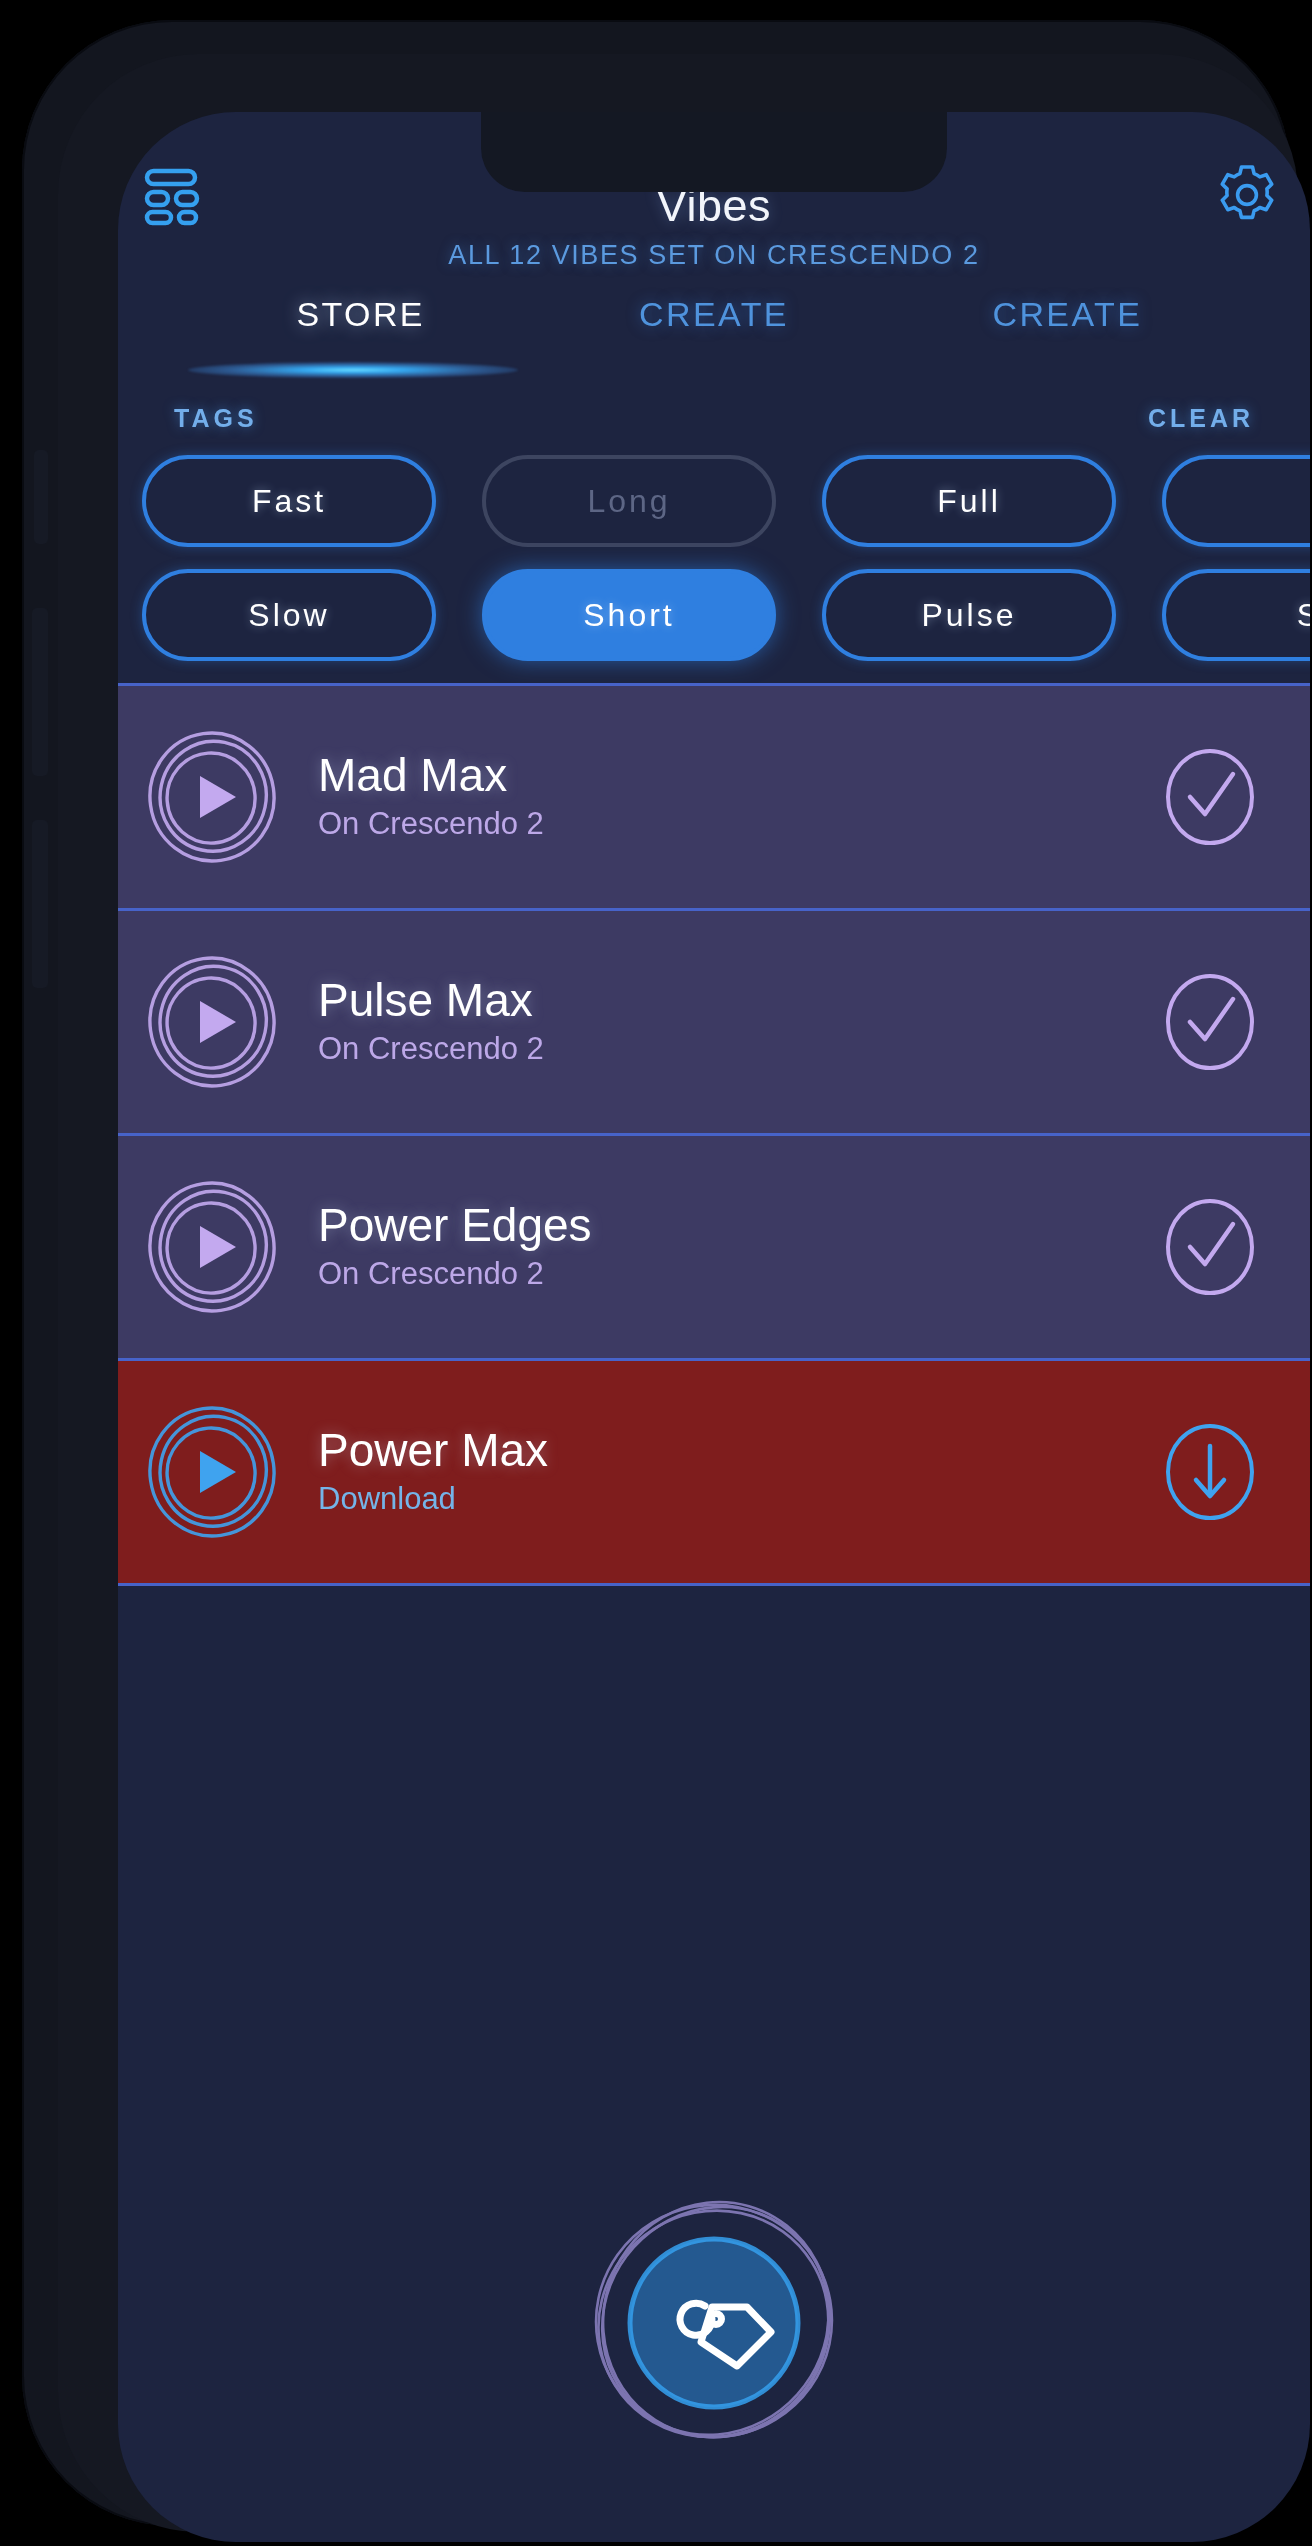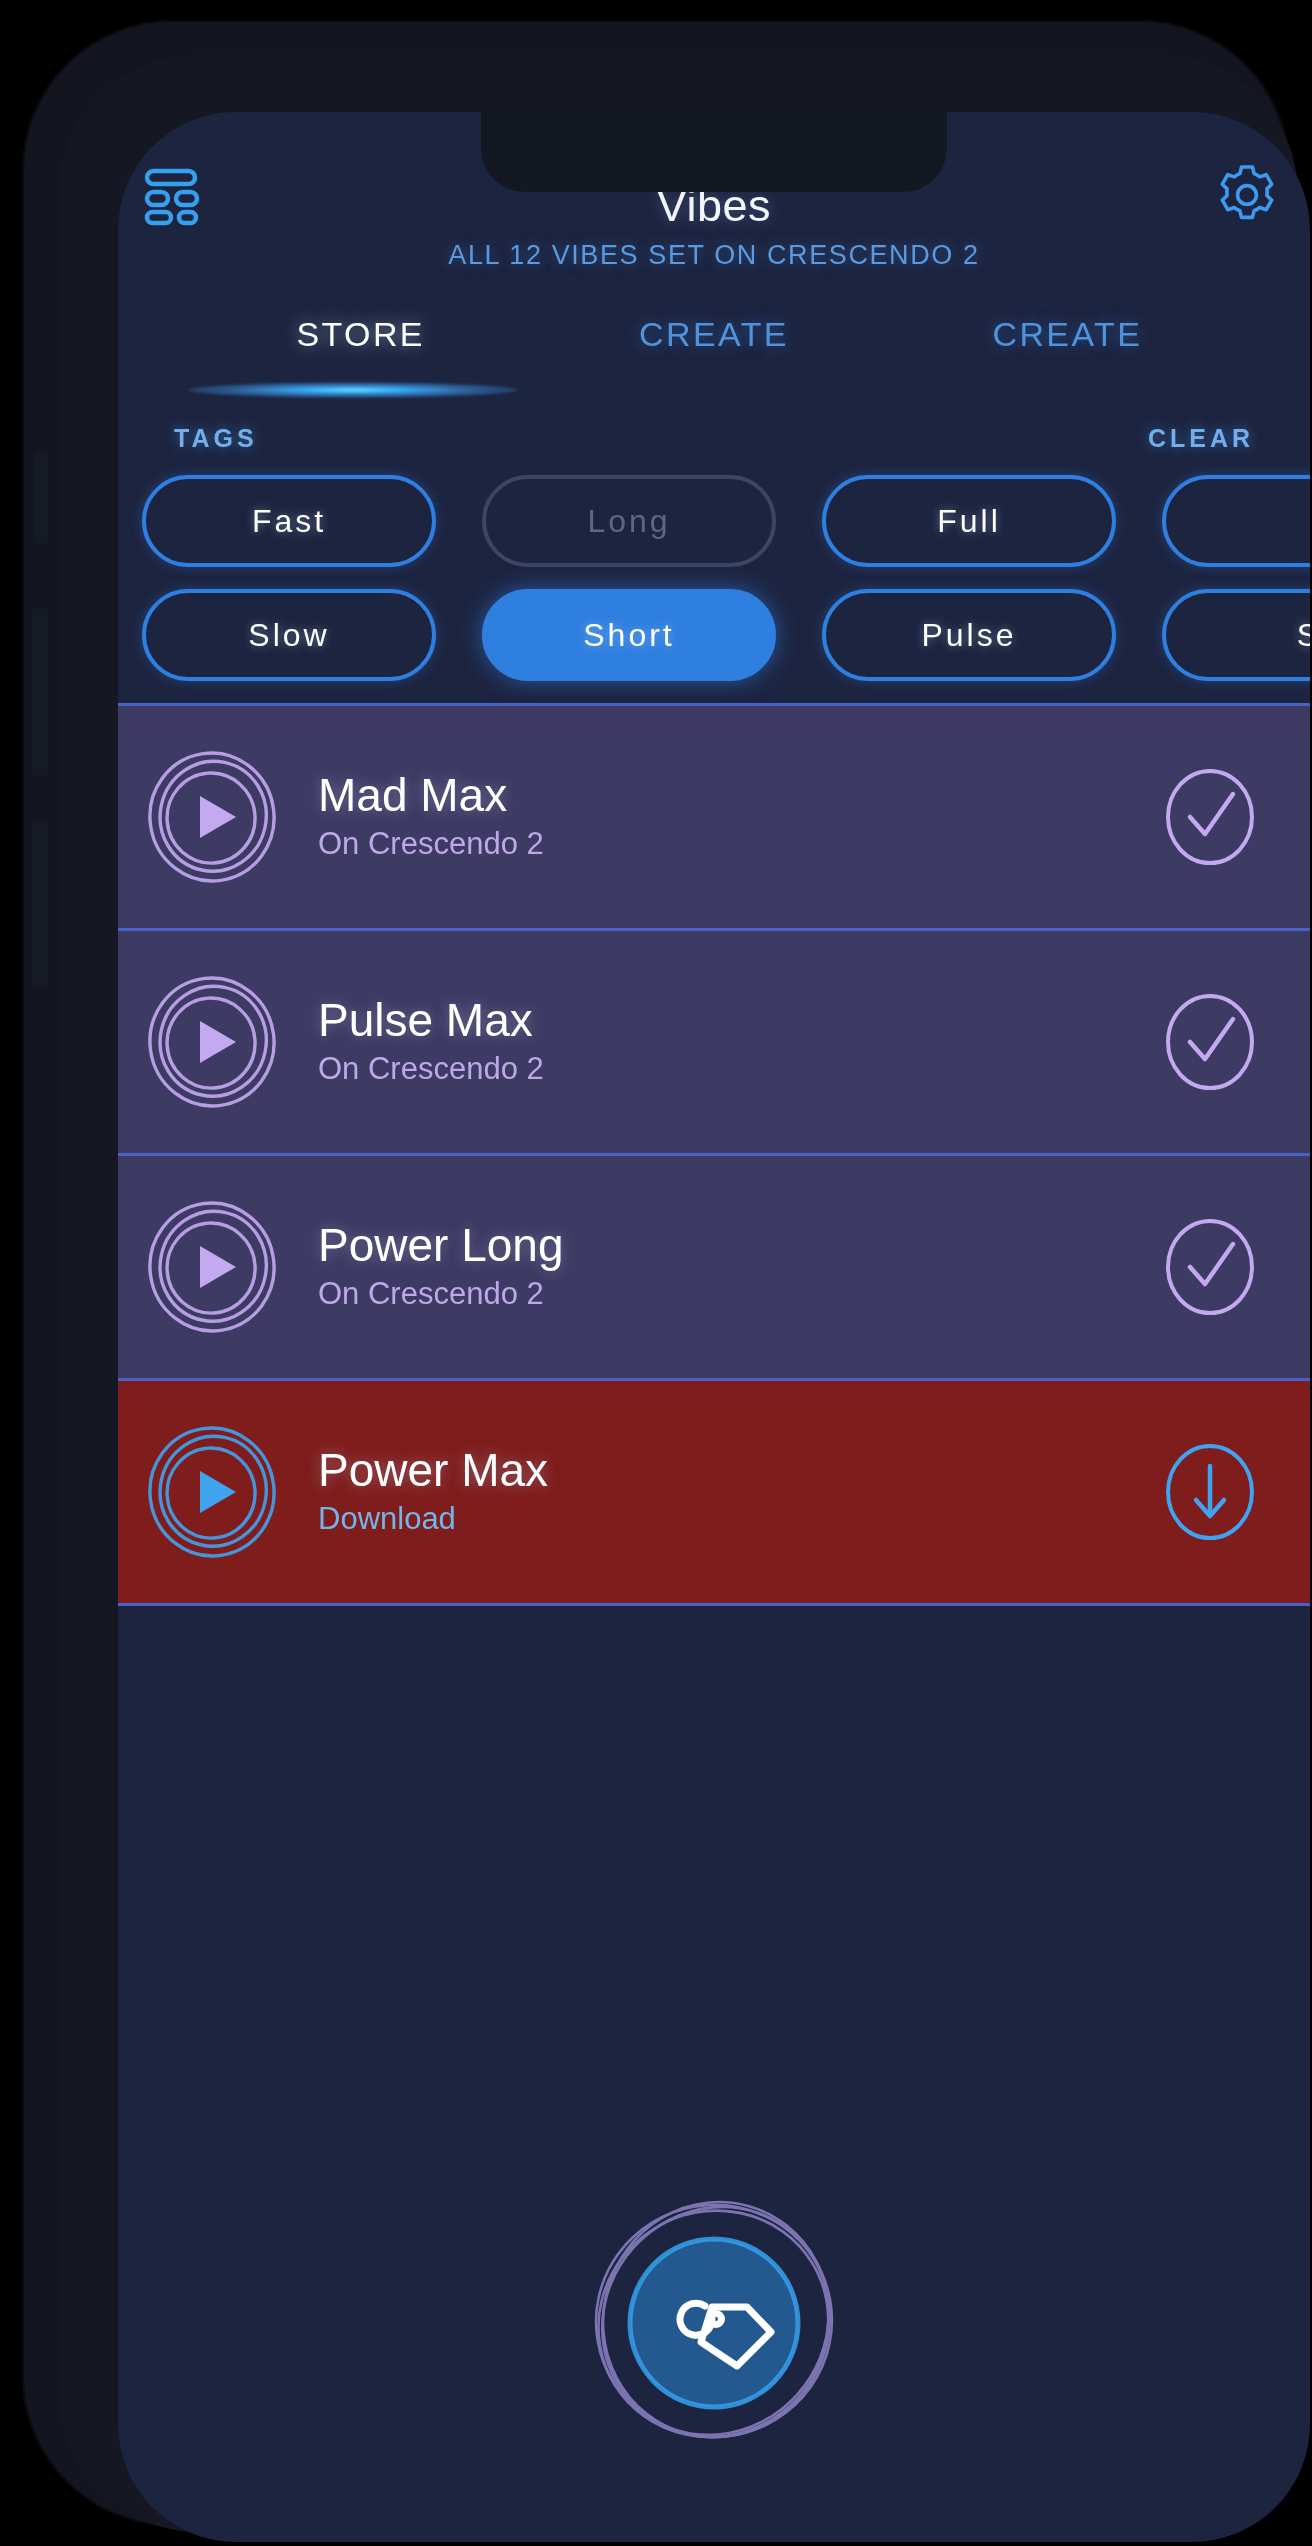--- a/index.html
+++ b/index.html
@@ -109,21 +109,21 @@
     text-align: center;
     color: #5b9adf;
     font-size: 27px;
     letter-spacing: 1.6px;
     text-shadow: 0 0 12px rgba(70,140,220,0.5);
   }
 
   
   .tabs {
     display: flex;
-    margin-top: 44px;
+    margin-top: 24px;
     padding: 0 66px;
   }
   .tab {
     flex: 1;
     text-align: center;
     font-size: 34px;
     letter-spacing: 2.4px;
     color: #4f93dd;
     text-shadow: 0 0 14px rgba(60,130,220,0.55);
     padding-bottom: 10px;
@@ -396,21 +396,21 @@
               <svg viewBox="0 0 148 148" width="148" height="148">
                 <g fill="none" stroke="#c3a9ef" stroke-width="3.4" opacity="0.9">
                   <ellipse cx="74" cy="74" rx="62" ry="64" transform="rotate(-8 74 74)"></ellipse>
                   <ellipse cx="75" cy="73" rx="53" ry="55" transform="rotate(12 74 74)"></ellipse>
                   <ellipse cx="73" cy="75" rx="44" ry="45" transform="rotate(-4 74 74)"></ellipse>
                 </g>
                 <path d="M62 53 L98 74 L62 95 Z" fill="#c3a9ef"></path>
               </svg>
             </div>
             <div class="vibe-text">
-              <div class="vibe-name">Power Long</div>
+              <div class="vibe-name">Power Edges</div>
               <div class="vibe-sub">On Crescendo 2</div>
             </div>
             <div class="action-icon">
               <svg viewBox="0 0 104 104" width="104" height="104">
                 <ellipse cx="52" cy="52" rx="42" ry="46" fill="none" stroke="#c3a9ef" stroke-width="4"></ellipse>
                 <path d="M32 52 L47 69 L75 29" fill="none" stroke="#c3a9ef" stroke-width="4.5" stroke-linecap="round" stroke-linejoin="round"></path>
               </svg>
             </div>
           </div>
 

